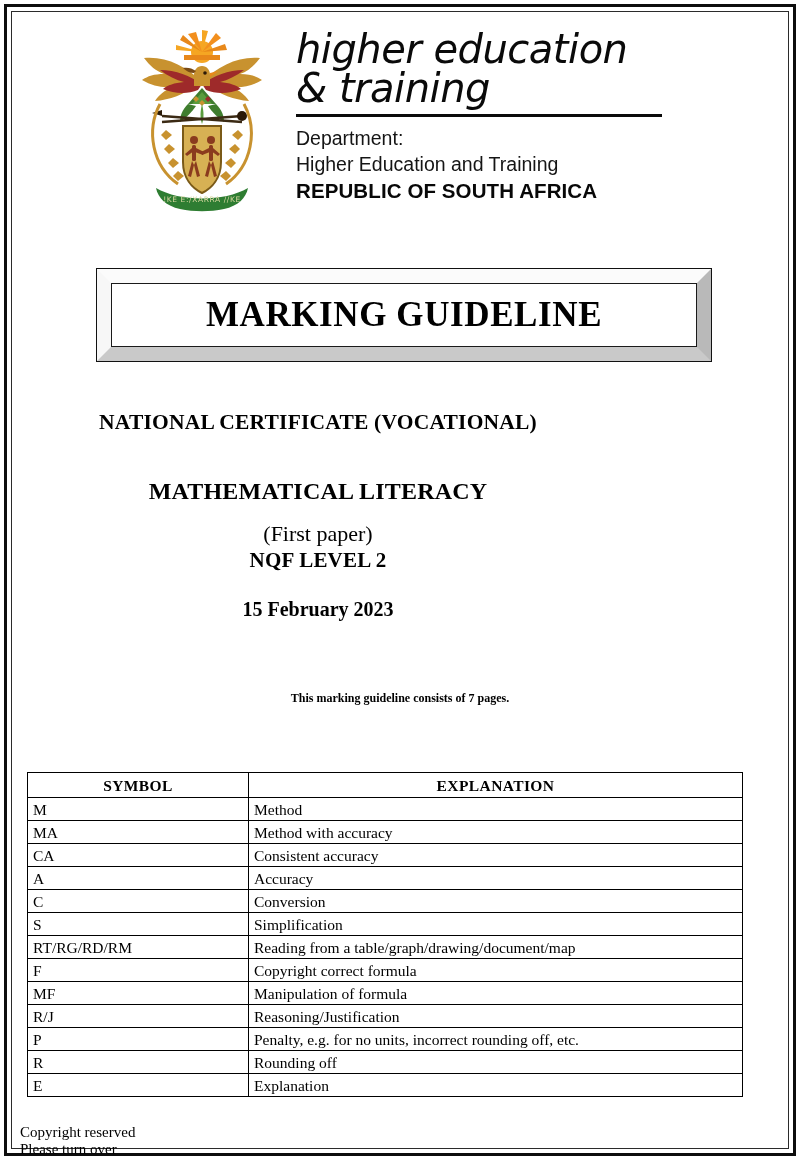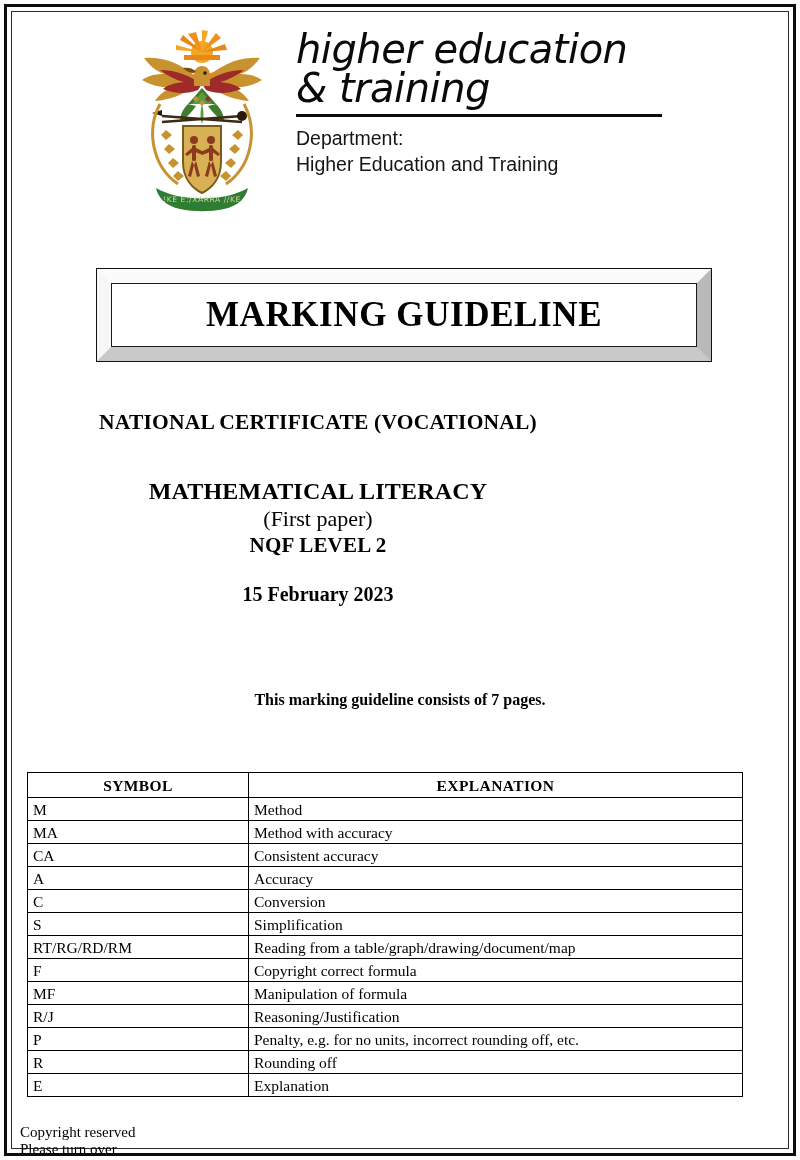--- a/index.html
+++ b/index.html
@@ -158,21 +158,21 @@
     letter-spacing: 0.2px;
   }
   .line-subject {
     margin-top: 43px;
     font-family: Liberation Serif, serif;
     font-weight: bold;
     font-size: 24px;
     letter-spacing: 0.2px;
   }
   .line-paper {
-    margin-top: 1px;
+    margin-top: 16px;
     font-family: "Liberation Serif", serif;
     font-weight: normal;
     font-size: 22px;
   }
   .line-nqf {
     margin-top: 1px;
     font-family: "Liberation Serif", serif;
     font-weight: bold;
     font-size: 21px;
     letter-spacing: 0.2px;
@@ -184,21 +184,21 @@
     font-size: 20px;
   }
   .line-pages {
     position: absolute;
     left: 0;
     top: 691px;
     width: 800px;
     text-align: center;
     font-family: "Liberation Serif", serif;
     font-weight: bold;
-    font-size: 16px;
+    font-size: 12px;
   }
 
   
   .symbol-table {
     position: absolute;
     left: 27px;
     top: 772px;
     width: 715px;
     border-collapse: collapse;
     table-layout: fixed;
@@ -341,20 +341,21 @@
         </g>
       </svg>
     </div>
 
     <div class="dept-block">
       <div class="dept-title">higher education
 &amp; training</div>
       <div class="dept-rule"></div>
       <div class="dept-sub">Department:
 Higher Education and Training</div>
+      <div class="dept-country">REPUBLIC OF SOUTH AFRICA</div>
     </div>
 
   </div>
 
   <div class="title-box-outer">
     <div class="title-box-bevel"></div>
     <div class="title-box-inner">
       <div class="title-text">MARKING GUIDELINE</div>
     </div>
   </div>

